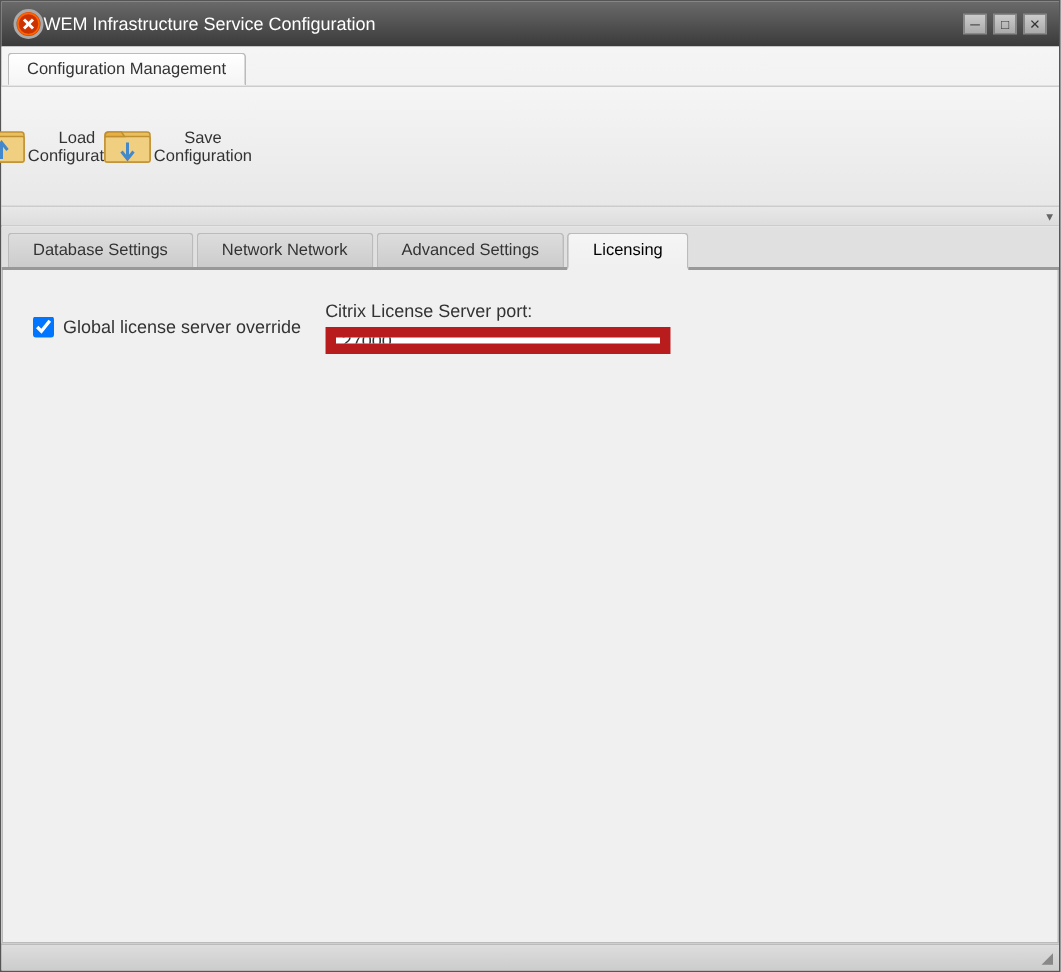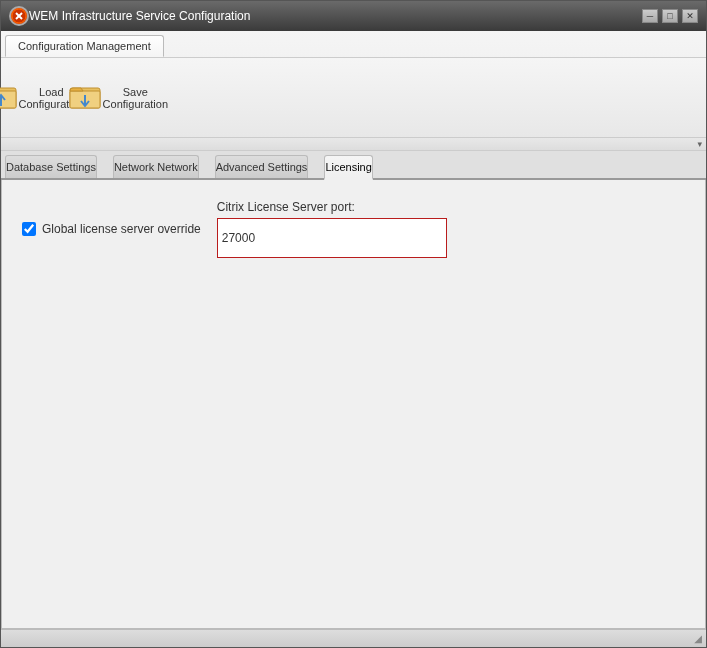--- a/index.html
+++ b/index.html
@@ -166,28 +166,28 @@
     .main-tabs {
       display: flex;
       background: #e0e0e0;
       border-bottom: 2px solid #999;
       padding: 0 4px;
       padding-top: 4px;
       flex-shrink: 0;
     }
 
     .main-tab {
-      padding: 5px 0;
+      padding: 5px 16px;
       font-size: 11px;
       cursor: pointer;
       color: #333;
       border: 1px solid #bbb;
       border-bottom: none;
       background: linear-gradient(to bottom, #ddd, #ccc);
-      margin-right: 16px;
+      margin-right: 2px;
       border-radius: 3px 3px 0 0;
     }
 
     .main-tab.active {
       background: linear-gradient(to bottom, #f5f5f5, #f0f0f0);
       border-bottom: 2px solid #f0f0f0;
       margin-bottom: -2px;
       font-weight: normal;
       color: #000;
     }
@@ -231,22 +231,22 @@
       gap: 4px;
     }
 
     .form-label {
       font-size: 12px;
       color: #333;
     }
 
     .form-input {
       width: 230px;
-      height: 40px;
-      border: 1px solid #b91c1c;
+      height: 16px;
+      border: 7px solid #b91c1c;
       background: #fff;
       padding: 2px 4px;
       font-size: 12px;
       color: #333;
       outline: none;
     }
 
     .status-bar {
       background: linear-gradient(to bottom, #ddd, #ccc);
       border-top: 1px solid #bbb;

